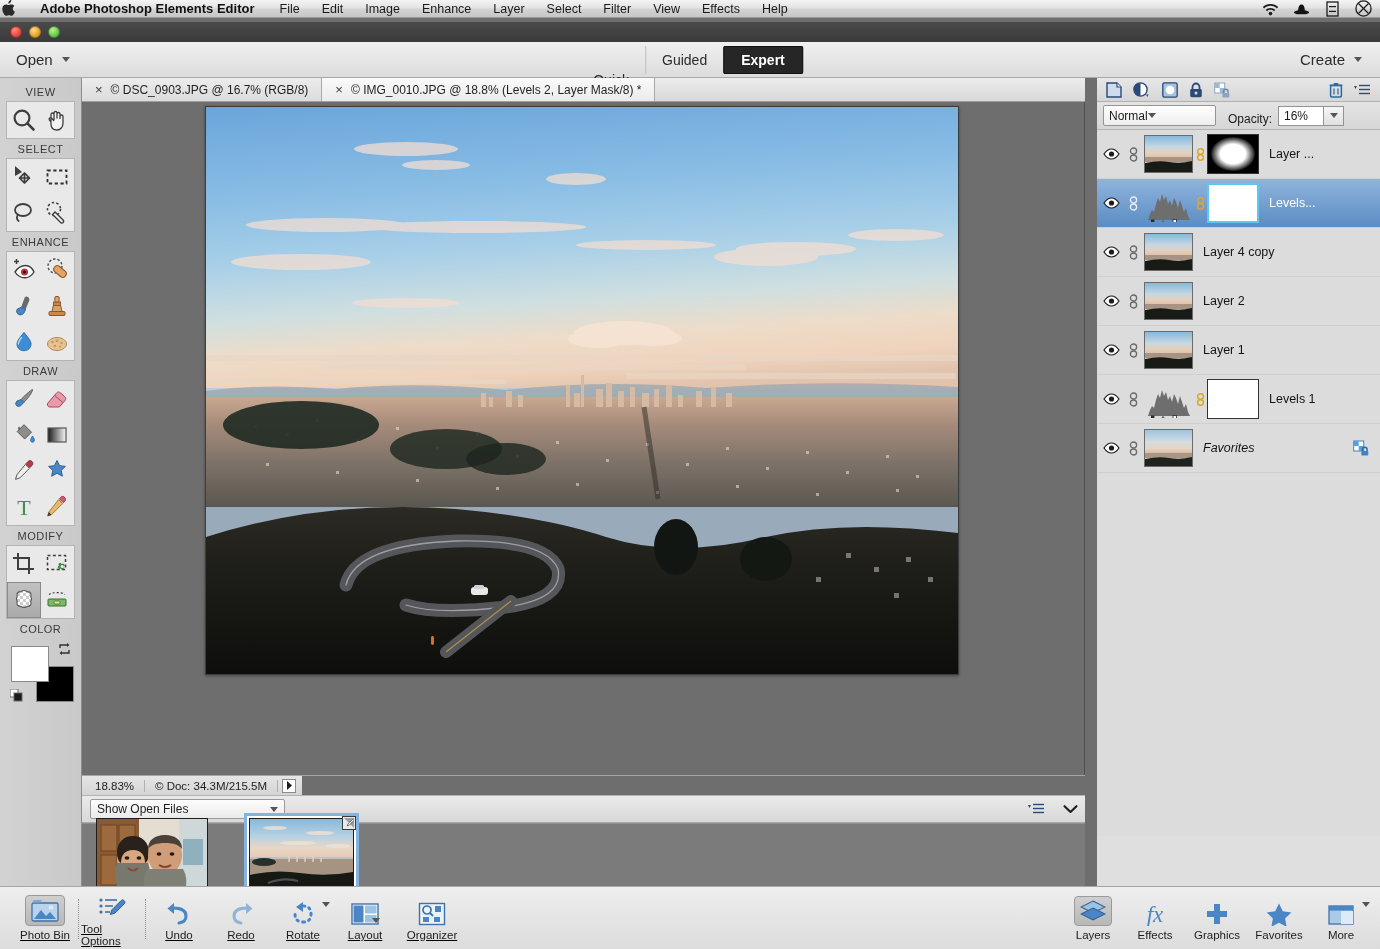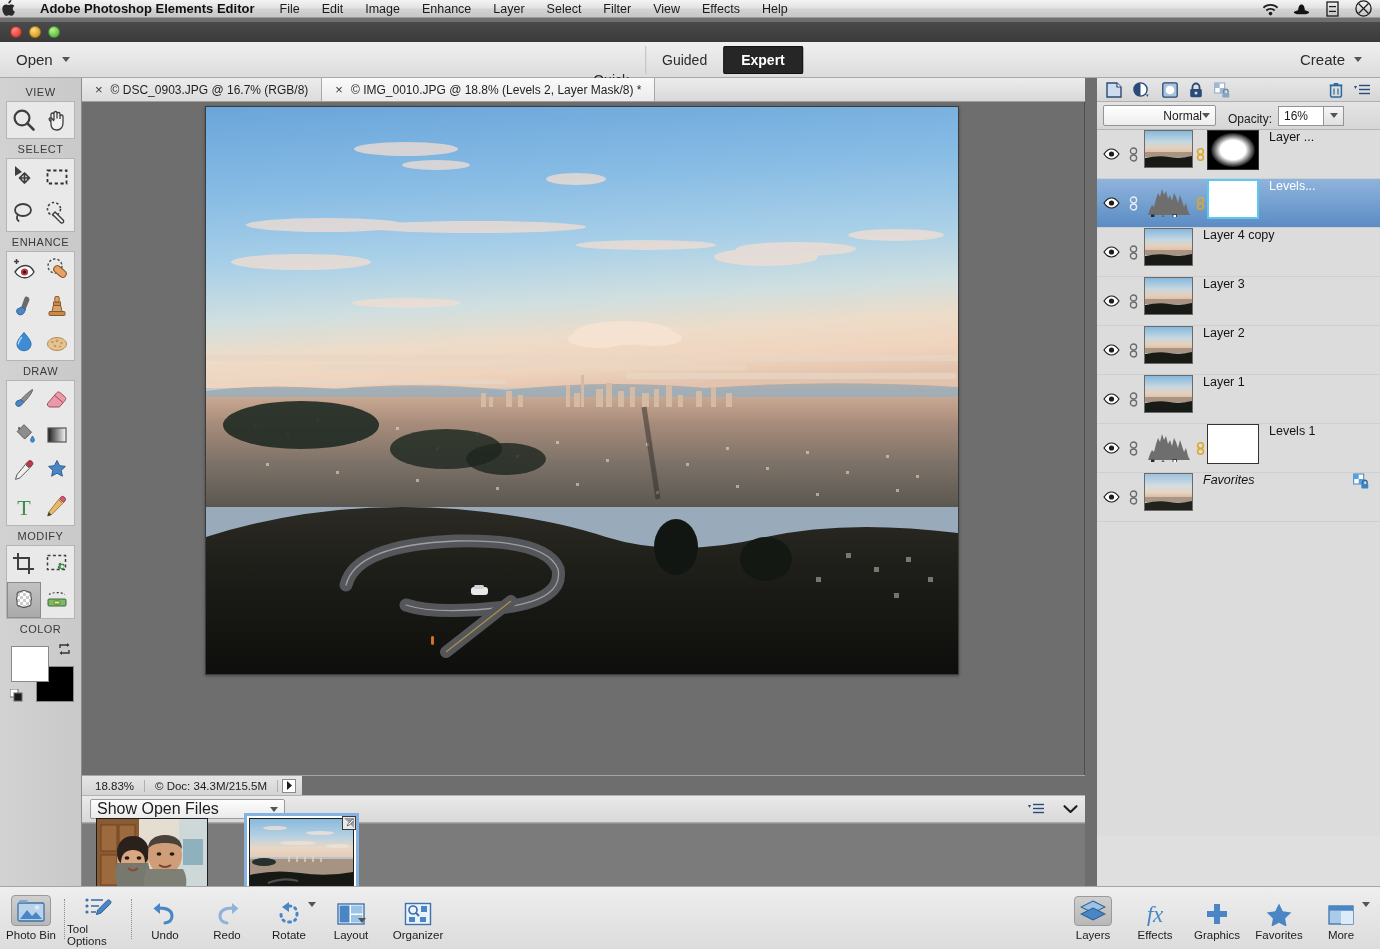--- a/index.html
+++ b/index.html
@@ -145,21 +145,21 @@
   
   #binheader {
     position:absolute; left:0; top:717px; width:1014px; height:28px;
     background:linear-gradient(to bottom,#eaeaea,#d8d8d8);
     border-top:1px solid #b3b3b3; border-bottom:1px solid #a9a9a9;
     display:flex; align-items:center; padding:0 8px;
   }
   #bin-select {
     width:195px; height:20px; background:linear-gradient(to bottom,#fdfdfd,#eaeaea);
     border:1px solid #9a9a9a; border-radius:2px; display:flex; align-items:center;
-    padding:0 6px; font-size:16px; color:#1d1d1d; justify-content:space-between;text-align:center;
+    padding:0 6px; font-size:12px; color:#1d1d1d; justify-content:space-between;text-align:center;
   }
   #binheader .bin-right { margin-left:auto; display:flex; align-items:center; gap:18px; padding-right:10px; }
 
   
   #binbody {
     position:absolute; left:0; top:745px; width:1014px; height:63px;
     background:#7b7b7b; border-top:1px solid #8f8f8f;
     display:flex; align-items:center; gap:36px; padding-left:14px;
   }
   .bin-thumb { position:relative; }
@@ -185,36 +185,36 @@
   }
   #layer-toolbar .spacer { flex:1; }
   #blendrow {
     height:28px; display:flex; align-items:center; gap:6px; padding:0 6px;
     background:linear-gradient(to bottom,#e4e4e4,#d6d6d6);
     border-bottom:1px solid #b4b4b4;
   }
   #blend-select {
     width:113px; height:21px; background:linear-gradient(to bottom,#fff,#ededed);
     border:1px solid #949494; border-radius:2px;
-    display:flex; align-items:center; justify-content:flex-end;
+    display:flex; align-items:center; justify-content:flex-start;
     padding:0 5px; font-size:12px; color:#1a1a1a;
   }
   #opacity-label { font-size:12px; color:#1a1a1a; margin-left:6px;margin-top:7px; }
   #opacity-box {
     width:46px; height:20px; background:#fff; border:1px solid #949494;
     display:flex; align-items:center; padding-left:5px; font-size:12px; color:#1a1a1a;
   }
   #opacity-caret {
     width:20px; height:20px; background:linear-gradient(to bottom,#f6f6f6,#e0e0e0);
     border:1px solid #949494; border-left:none;
     display:flex; align-items:center; justify-content:center;
   }
   #layer-list { background:#dcdcdc; height:706px; overflow:hidden; }
   .layer-row {
-    height:49px; display:flex; position:relative;
+    height:49px; display:flex; align-items:center; position:relative;
     border-bottom:1px solid #cfcfcf; padding-left:3px;
   }
   .layer-row.selected { background:linear-gradient(to bottom,#8fb4dc,#5b8cc4); }
   .layer-row.selected .layer-name { color:#fff; font-weight:normal; }
   .eye { width:22px; display:flex; align-items:center; justify-content:center; }
   .chain { width:22px; display:flex; align-items:center; justify-content:center; }
   .thumb-img { width:49px; height:38px; border:1px solid #6b6b6b; overflow:hidden; flex:none; }
   .hist-thumb { width:49px; height:38px; display:flex; align-items:flex-end; justify-content:center; flex:none; }
   .link-dot { width:14px; display:flex; align-items:center; justify-content:center; }
   .mask-thumb { width:52px; height:40px; border:1px solid #333; background:#fff; flex:none; }
@@ -228,21 +228,21 @@
     position:absolute; left:-12px; top:0; width:12px; height:808px; background:#6e6e6e;
   }
 
   
   #taskbar {
     position:absolute; left:0; top:864px; width:1380px; height:63px;
     background:linear-gradient(to bottom,#eeeeee,#dcdcdc);
     border-top:1px solid #a6a6a6;
   }
   .task-group { position:absolute; top:0; height:63px; display:flex; align-items:center; }
-  #task-left { left:0; gap:0; }
+  #task-left { left:14px; gap:0;text-decoration:underline; }
   #task-right { right:8px; gap:0; }
   .task-btn {
     width:62px; height:60px; display:flex; flex-direction:column;
     align-items:center; justify-content:center; gap:3px;
     font-size:11.5px; color:#1c1c1c; position:relative;
   }
   .task-btn .ic { height:30px; display:flex; align-items:flex-end; justify-content:center; }
   .task-btn.active .ic-box {
     background:linear-gradient(to bottom,#cfcfcf,#b8b8b8);
     border:1px solid #9a9a9a; border-radius:4px; padding:3px 5px;
@@ -979,42 +979,20 @@
         <span class="thumb-img">
           <svg width="47" height="36" viewBox="0 0 47 36">
               <rect width="47" height="22" fill="url(#lt1)"></rect>
               <rect y="21" width="47" height="5" fill="#a99382"></rect>
               <path d="M0 27 Q14 24 24 26 Q36 28 47 25 L47 36 L0 36z" fill="#181a16"></path>
             </svg>
         </span>
         <span class="layer-name">Layer 4 copy</span>
       </div>
 
-      <div class="layer-row">
-        <span class="eye">
-          <svg width="17" height="12" viewBox="0 0 17 12">
-              <path d="M1 6C3.3 2.6 5.8 1 8.5 1S13.7 2.6 16 6c-2.3 3.4-4.8 5-7.5 5S3.3 9.4 1 6z" fill="#fff" stroke="#1c1c1c" stroke-width="1.2"></path>
-              <circle cx="8.5" cy="6" r="2.6" fill="#1c1c1c"></circle>
-            </svg>
-        </span>
-        <span class="chain">
-          <svg width="11" height="15" viewBox="0 0 11 15">
-              <rect x="2.4" y="1" width="6.2" height="6" rx="3.1" fill="none" stroke="#6a6a6a" stroke-width="1.3"></rect>
-              <rect x="2.4" y="8" width="6.2" height="6" rx="3.1" fill="none" stroke="#6a6a6a" stroke-width="1.3"></rect>
-            </svg>
-        </span>
-        <span class="thumb-img">
-          <svg width="47" height="36" viewBox="0 0 47 36">
-              <rect width="47" height="22" fill="url(#lt1)"></rect>
-              <rect y="21" width="47" height="5" fill="#a99382"></rect>
-              <path d="M0 27 Q14 24 24 26 Q36 28 47 25 L47 36 L0 36z" fill="#181a16"></path>
-            </svg>
-        </span>
-        <span class="layer-name">Layer 3</span>
-      </div>
 
       <div class="layer-row">
         <span class="eye">
           <svg width="17" height="12" viewBox="0 0 17 12">
               <path d="M1 6C3.3 2.6 5.8 1 8.5 1S13.7 2.6 16 6c-2.3 3.4-4.8 5-7.5 5S3.3 9.4 1 6z" fill="#fff" stroke="#1c1c1c" stroke-width="1.2"></path>
               <circle cx="8.5" cy="6" r="2.6" fill="#1c1c1c"></circle>
             </svg>
         </span>
         <span class="chain">
           <svg width="11" height="15" viewBox="0 0 11 15">

